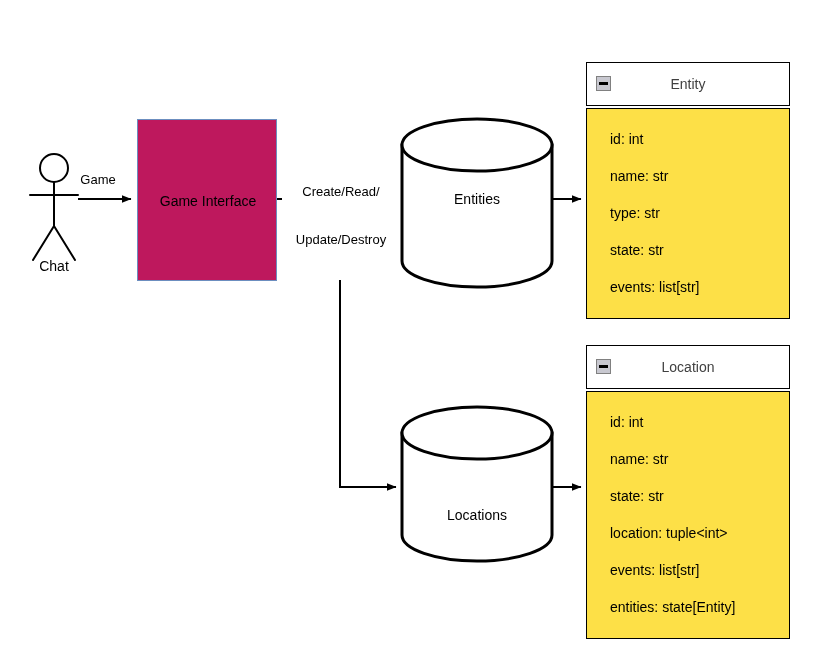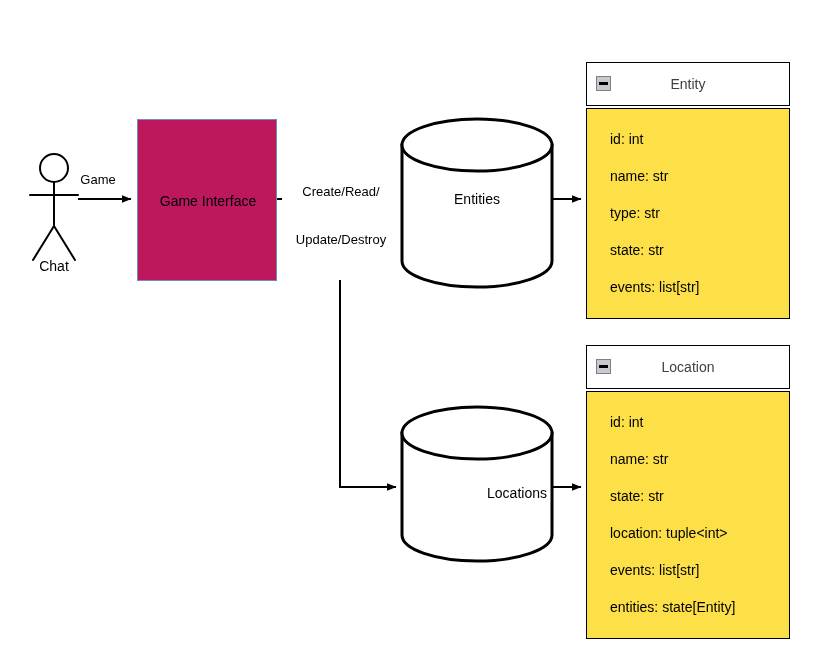--- a/index.html
+++ b/index.html
@@ -167,21 +167,21 @@
     <div>Create/Read/</div>
     <div>Update/Destroy</div>
   </div>
 
   <div class="process-box">
     <div class="process-label">Game Interface</div>
   </div>
 
   <div class="node-text" style="left:402px; top:191px; width:150px;">Entities</div>
 
-  <div class="node-text" style="left:402px; top:485px; width:150px;padding-left:40px;">Locations</div>
+  <div class="node-text" style="left:402px; top:507px; width:150px;">Locations</div>
 
   <div class="uml-class" style="left:586px; top:62px;">
     <div class="uml-header">
       <span class="collapse-icon">
         <span class="bar"></span>
       </span>
       <span class="uml-title">Entity</span>
     </div>
     <div class="uml-attrs">
       <div class="uml-attr">id: int</div>

